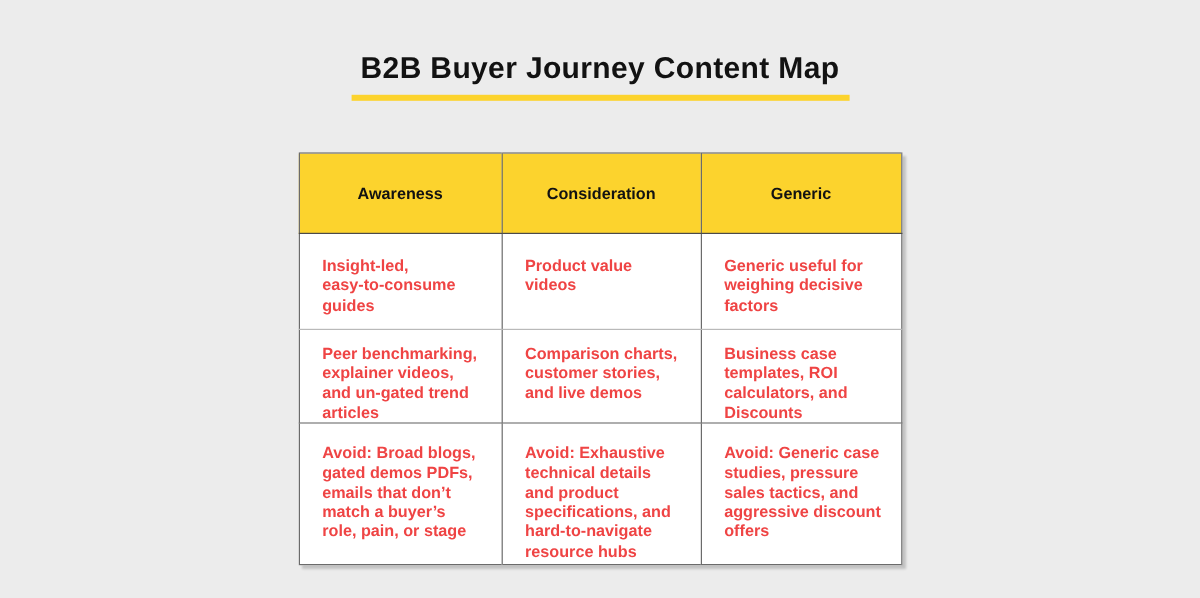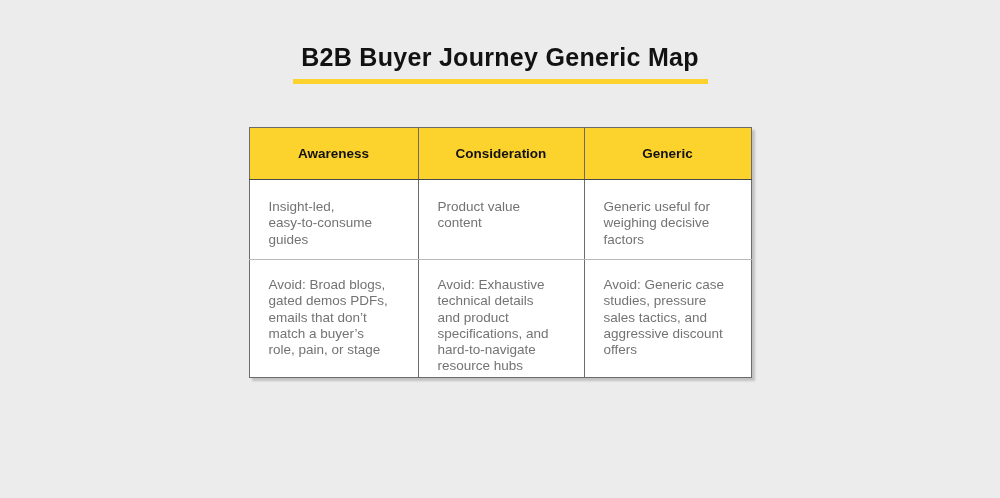--- a/index.html
+++ b/index.html
@@ -40,53 +40,54 @@
     border-collapse:collapse;
     table-layout:fixed;
     background:#FFFFFF;
     border:1px solid #6b6b6b;
     box-shadow:3px 3px 2px rgba(0,0,0,0.18);
   }
   col.c1{width:169px;}
   col.c2{width:166px;}
   col.c3{width:167px;}
   th{
-    height:52px;
+    height:67px;
     background:var(--accent);
     color:#121212;
     font-size:13.5px;
     font-weight:bold;
     text-align:center;
     vertical-align:middle;
     border-left:1px solid #6b6b6b;
     border-right:1px solid #6b6b6b;
     border-bottom:1px solid #4a4a4a;
   }
   td{
     vertical-align:top;
     font-size:13.5px;
     line-height:16.3px;
-    color:#737373;
+    color:#ef4444;
     white-space:pre-line;
     padding:17px 8px 0 19px;
     border-left:1px solid #6b6b6b;
     border-right:1px solid #6b6b6b;
     background:#FFFFFF;
+    font-weight:bold;
   }
   tr.r1 td{height:80px;padding-top:19px;border-bottom:1px solid #b9b9b9;}
   tr.r2 td{height:77px;padding-top:12px;border-bottom:1px solid #7a7a7a;}
   tr.r3 td{height:118px;padding-top:17px;}
 </style>
 </head>
 <body>
 
 <div class="page">
 
   <div class="title-wrap">
-    <h1 class="page-title">B2B Buyer Journey Generic Map</h1>
+    <h1 class="page-title">B2B Buyer Journey Content Map</h1>
     <div class="title-underline"></div>
   </div>
 
   <table class="content-map">
     <colgroup>
       <col class="c1">
         <col class="c2">
         <col class="c3">
     </colgroup>
     <thead>
@@ -95,24 +96,37 @@
         <th>Consideration</th>
         <th>Generic</th>
       </tr>
     </thead>
     <tbody>
       <tr class="r1">
         <td>Insight-led,
 easy-to-consume
 guides</td>
         <td>Product value
-content</td>
+videos</td>
         <td>Generic useful for
 weighing decisive
 factors</td>
+      </tr>
+      <tr class="r2">
+        <td>Peer benchmarking,
+explainer videos,
+and un-gated trend
+articles</td>
+        <td>Comparison charts,
+customer stories,
+and live demos</td>
+        <td>Business case
+templates, ROI
+calculators, and
+Discounts</td>
       </tr>
       <tr class="r3">
         <td>Avoid: Broad blogs,
 gated demos PDFs,
 emails that don’t
 match a buyer’s
 role, pain, or stage</td>
         <td>Avoid: Exhaustive
 technical details
 and product

